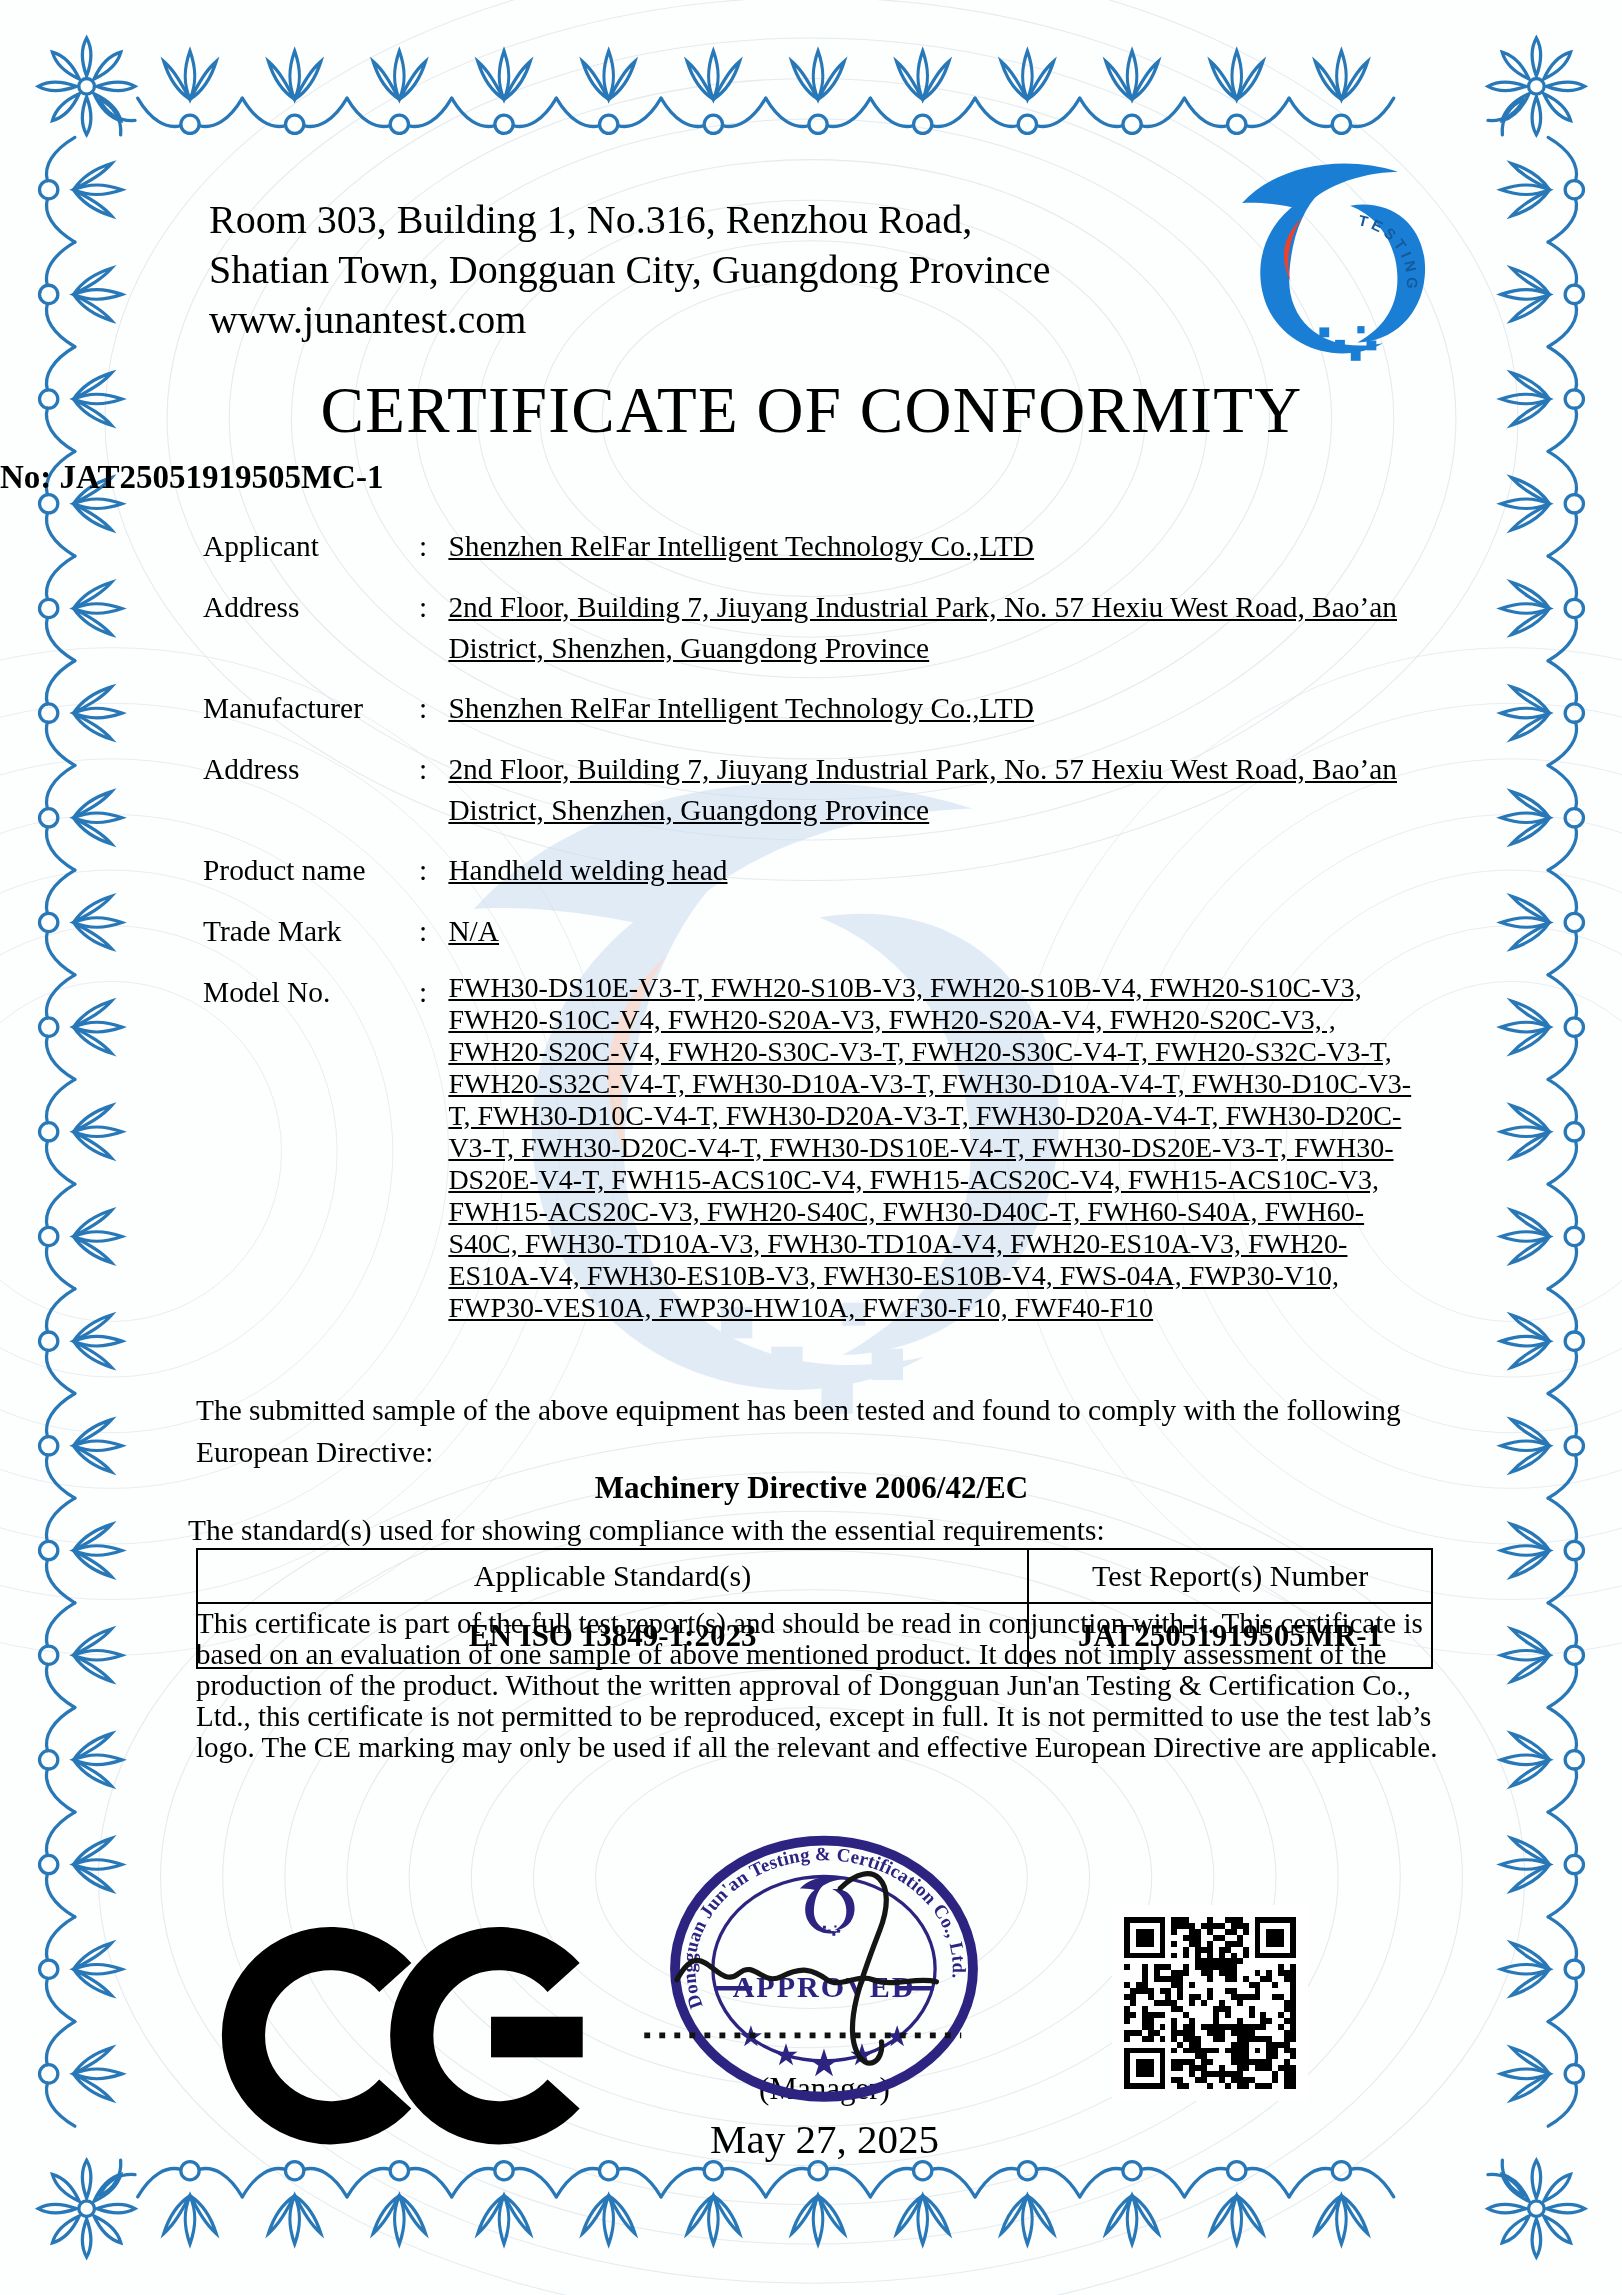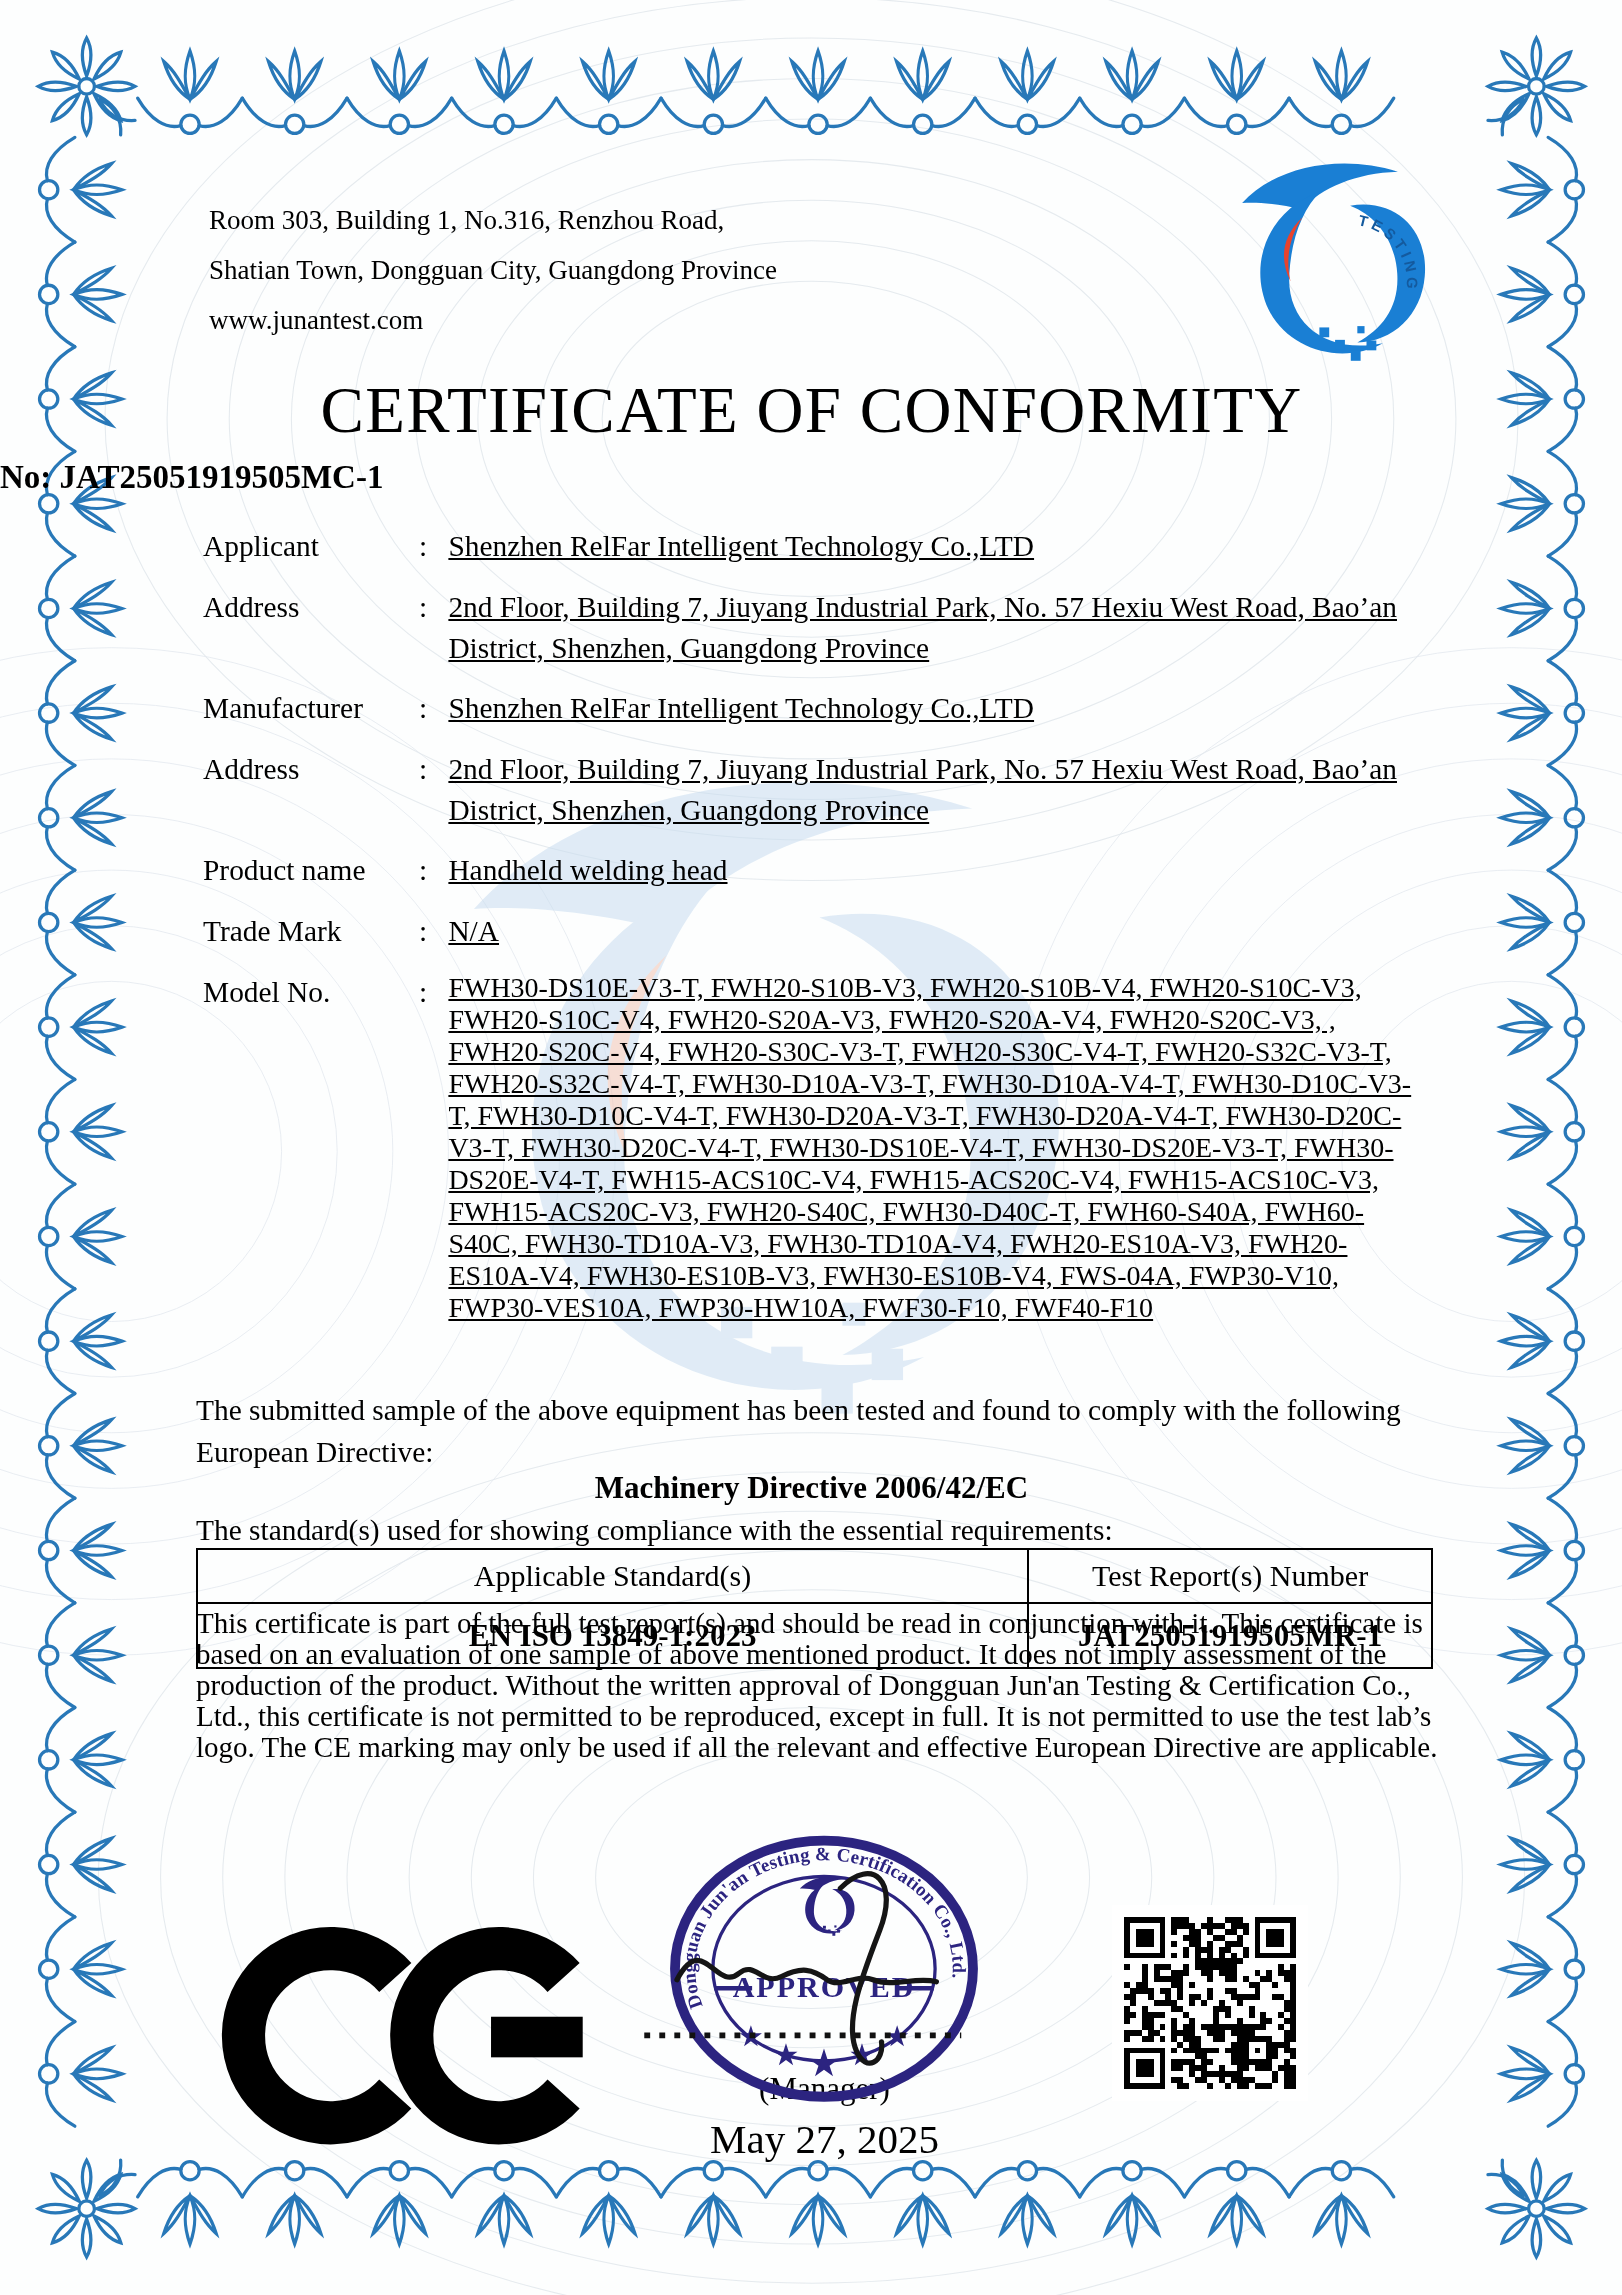--- a/index.html
+++ b/index.html
@@ -6,39 +6,39 @@
   html,body { width:1623px; height:2295px; }
   body {
     position:relative; background:#fdfefe; overflow:hidden;
     font-family:"Liberation Serif", serif; color:#000;
   }
   svg { display:block; }
   .abs { position:absolute; }
   #bgsvg { left:0; top:0; z-index:0; }
   .content { z-index:2; }
 
-  .header-block { left:209px; top:195px; font-size:27px; line-height:50px; }
+  .header-block { left:209px; top:195px; font-size:40px; line-height:50px; }
   .logo-svg { left:1229px; top:152px; z-index:1; }
 
   .title { left:0; top:373px; width:1623px; text-align:center;
            font-size:65px; font-weight:normal; letter-spacing:1.3px; }
   .cert-no { left:0; top:459px; width:1623px; text-align:left;
              font-size:33px; font-weight:bold; }
 
   .fields { left:203px; top:526px; width:1227px; }
   .frow { display:flex; margin-bottom:19.6px; font-size:29.4px; line-height:41px; }
   .flabel { width:216px; flex:0 0 216px; }
   .fcolon { width:29.4px; flex:0 0 29.4px; }
   .fvalue { flex:1;text-decoration:underline; }
   .frow.model .fvalue { font-size:28px; line-height:32px; }
 
   .p-intro { left:196px; top:1389px; width:1283px; font-size:29.4px; line-height:42px; }
   .directive { left:0; top:1470px; width:1623px; text-align:center;
                font-size:31px; font-weight:bold; }
-  .p-std { left:196px; top:1514px; width:1283px; font-size:29.4px; }
+  .p-std { left:188px; top:1514px; width:1283px; font-size:29.4px; }
 
   .std-table { left:196px; top:1548px; width:1237px; border:2.6px solid #000;
                border-collapse:collapse; table-layout:fixed; }
   .std-table th, .std-table td { border:2.6px solid #000; text-align:center; font-weight:normal; }
   .std-table th { height:54px; font-size:30px;margin-left:48px; }
   .std-table td { height:65px; font-size:31px; font-weight:bold; }
   .col-std { width:67.3%; } .col-rep { width:32.7%; }
 
   .legal { left:196px; top:1608px; width:1247px; font-size:29px; line-height:31px; }
 

